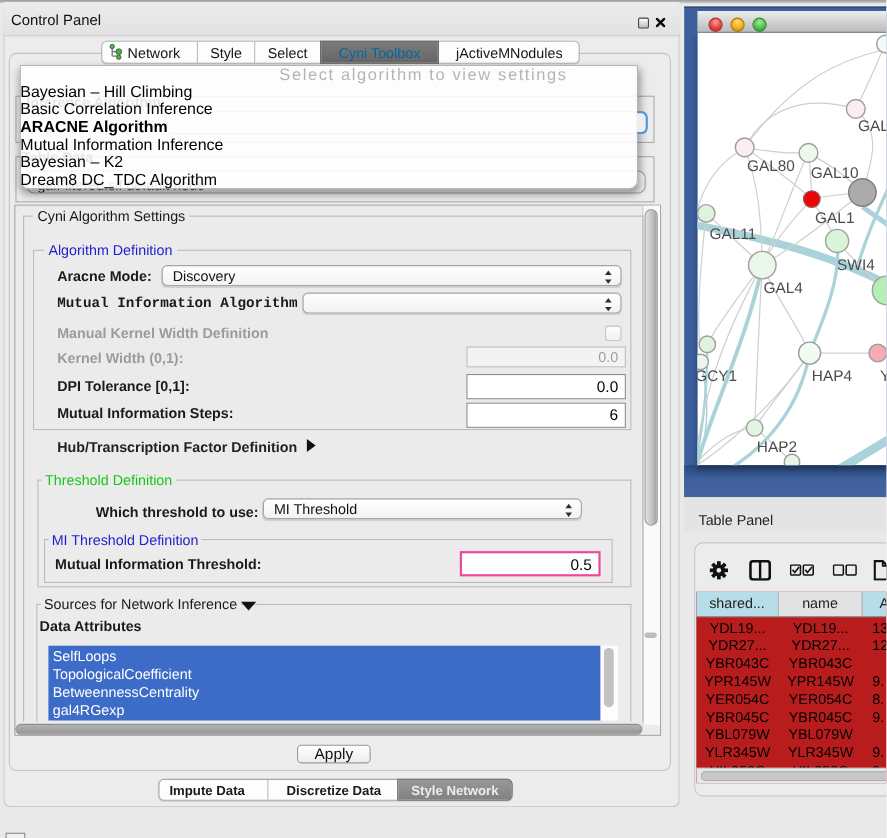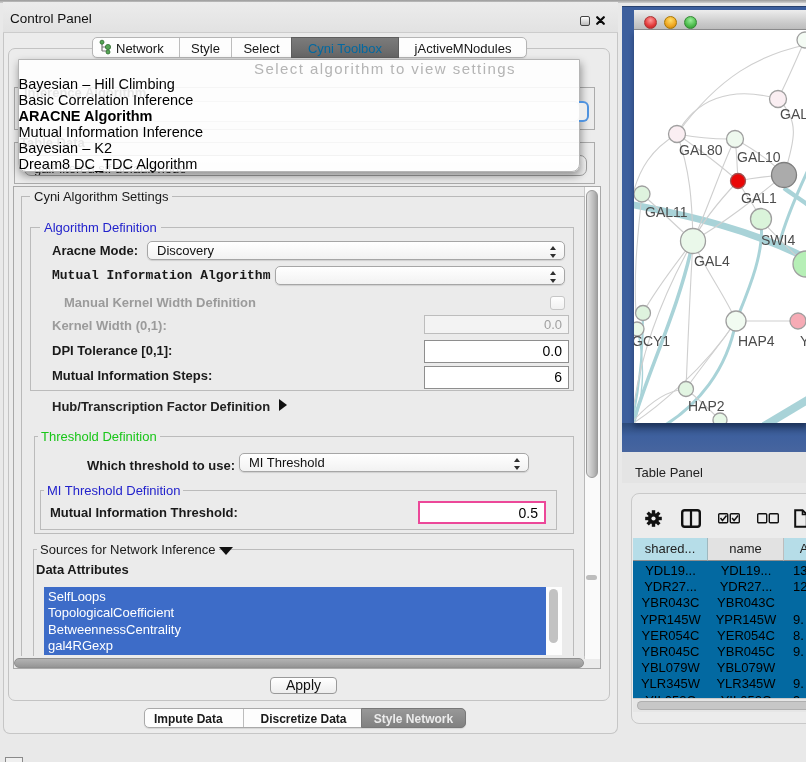--- a/index.html
+++ b/index.html
@@ -70,21 +70,21 @@
   <div class="abs b13" style="left:52px;top:243px;">Aracne Mode:</div>
   <div class="combo" style="left:147px;top:241px;width:418px;height:19px;">
       <span class="ct">Discovery</span>
       <span class="carr"></span>
     </div>
   <div class="abs b13" style="left:52px;top:268px;font-family:Liberation Mono, monospace;">Mutual Information Algorithm Type:</div>
   <div class="combo" style="left:275px;top:266px;width:290px;height:19px;">
       <span class="carr"></span>
     </div>
 
-  <div class="abs b13" style="left:52px;top:295px;color:#9b9b9b;margin-left:12px;">Manual Kernel Width Definition</div>
+  <div class="abs b13" style="left:52px;top:295px;color:#9b9b9b;">Manual Kernel Width Definition</div>
   <div class="abs" style="left:550px;top:296px;width:13px;height:12px;border:1px solid #c6c6c6;border-radius:3px;background:linear-gradient(#fefefe,#f1f1f1);"></div>
 
   <div class="abs b13" style="left:52px;top:318px;color:#9b9b9b;">Kernel Width (0,1):</div>
   <div class="abs" style="left:424px;top:315px;width:145px;height:19px;border:1px solid #bdbdbd;background:#f3f3f3;box-sizing:border-box;font-size:13px;color:#a0a0a0;text-align:right;line-height:17px;padding-right:6px;">0.0</div>
 
   <div class="abs b13" style="left:52px;top:343px;">DPI Tolerance [0,1]:</div>
   <div class="abs" style="left:424px;top:340px;width:145px;height:23px;border:1px solid #8e8e8e;background:#fff;box-sizing:border-box;font-size:14px;color:#000;text-align:right;line-height:21px;padding-right:6px;">0.0</div>
 
   <div class="abs b13" style="left:52px;top:368px;">Mutual Information Steps:</div>
   <div class="abs" style="left:424px;top:366px;width:145px;height:23px;border:1px solid #8e8e8e;background:#fff;box-sizing:border-box;font-size:14px;color:#000;text-align:right;line-height:21px;padding-right:6px;">6</div>
@@ -256,21 +256,21 @@
   </svg>
   <svg class="abs" style="left:757px;top:512.5px;" width="22" height="11" viewBox="0 0 22 11">
     <rect x="0.7" y="0.7" width="9" height="9" rx="1" fill="none" stroke="#111" stroke-width="1.4"></rect>
     <rect x="12.3" y="0.7" width="9" height="9" rx="1" fill="none" stroke="#111" stroke-width="1.4"></rect>
   </svg>
   <svg class="abs" style="left:794px;top:509px;" width="14" height="19" viewBox="0 0 14 19">
     <path d="M1.2 1.2 L8.5 1.2 L12.8 5.5 L12.8 17.8 L1.2 17.8 Z" fill="none" stroke="#111" stroke-width="2"></path>
     <path d="M8.5 1.2 L8.5 5.5 L12.8 5.5" fill="none" stroke="#111" stroke-width="1.6"></path>
   </svg>
 
-  <div class="abs" style="left:633px;top:538px;width:173px;height:174px;background:#0369a1;overflow:hidden;">
+  <div class="abs" style="left:633px;top:538px;width:173px;height:174px;background:#b91c1c;overflow:hidden;">
     <div style="position:absolute;left:0;top:0;width:75px;height:23px;background:#b6dde8;border-right:1px solid #9fb8bf;border-bottom:1px solid #8f8f8f;box-sizing:border-box;text-align:center;font-size:13px;color:#222;line-height:21px;">shared...</div>
     <div style="position:absolute;left:75px;top:0;width:76px;height:23px;background:#e2e2e2;border-right:1px solid #bdbdbd;border-bottom:1px solid #8f8f8f;box-sizing:border-box;text-align:center;font-size:13px;color:#222;line-height:21px;">name</div>
     <div style="position:absolute;left:151px;top:0;width:40px;height:23px;background:#b6dde8;border-bottom:1px solid #8f8f8f;box-sizing:border-box;text-align:center;font-size:13px;color:#222;line-height:21px;">A</div>
     <div style="position:absolute;left:0;top:25px;width:75px;text-align:center;font-size:13px;line-height:16.2px;color:#000;">YDL19...<br>YDR27...<br>YBR043C<br>YPR145W<br>YER054C<br>YBR045C<br>YBL079W<br>YLR345W<br>YIL052C</div>
     <div style="position:absolute;left:75px;top:25px;width:76px;text-align:center;font-size:13px;line-height:16.2px;color:#000;">YDL19...<br>YDR27...<br>YBR043C<br>YPR145W<br>YER054C<br>YBR045C<br>YBL079W<br>YLR345W<br>YIL052C</div>
     <div style="position:absolute;left:160px;top:25px;width:46px;font-size:13px;line-height:16.2px;color:#000;">13<br>12<br>&nbsp;<br>9.<br>8.<br>9.<br>&nbsp;<br>9.<br>9.</div>
     <div style="position:absolute;left:0;top:160px;width:173px;height:13px;background:#e6e6e6;border-top:1px solid #cacaca;"></div>
     <div style="position:absolute;left:3.5px;top:163px;width:170px;height:9px;border-radius:4.5px 0 0 4.5px;background:#c7c7c7;border:1px solid #b0b0b0;border-right:none;box-sizing:border-box;"></div>
   </div>
 

